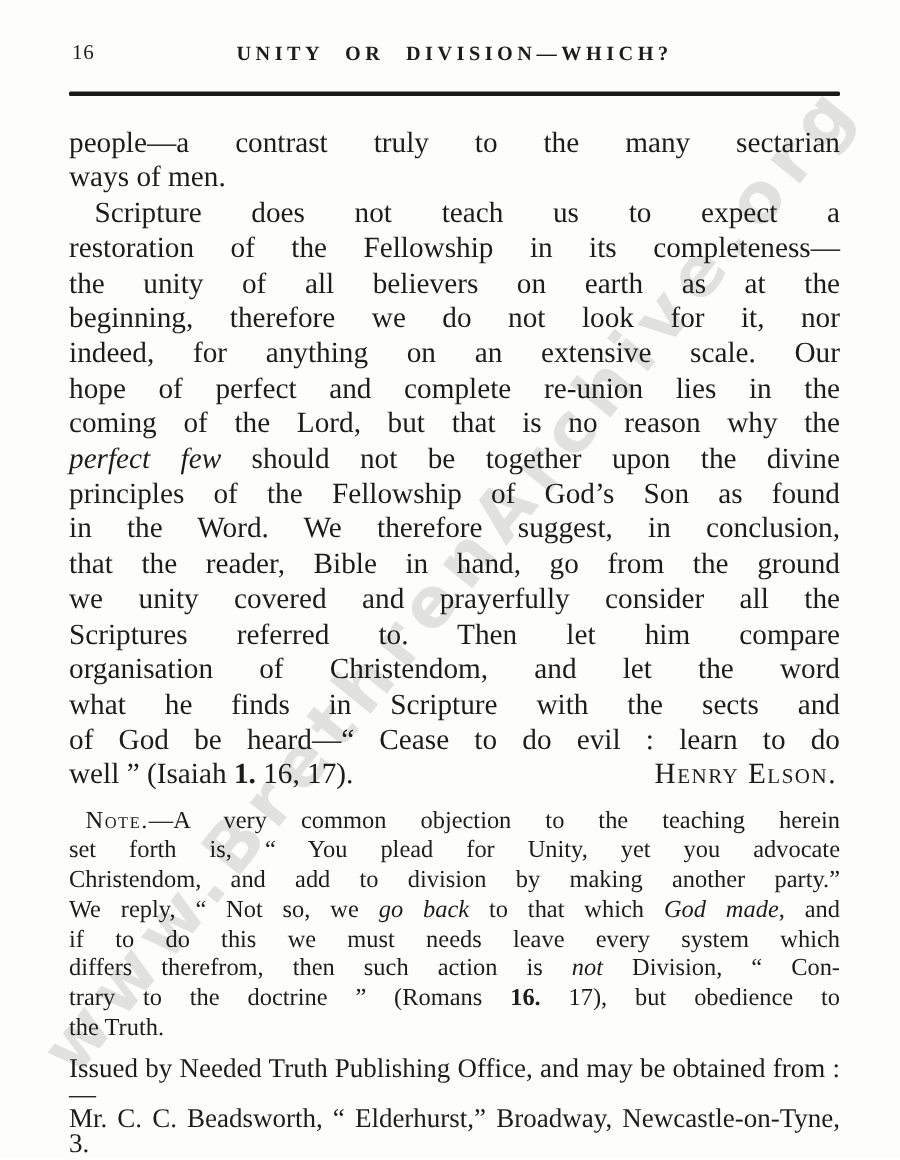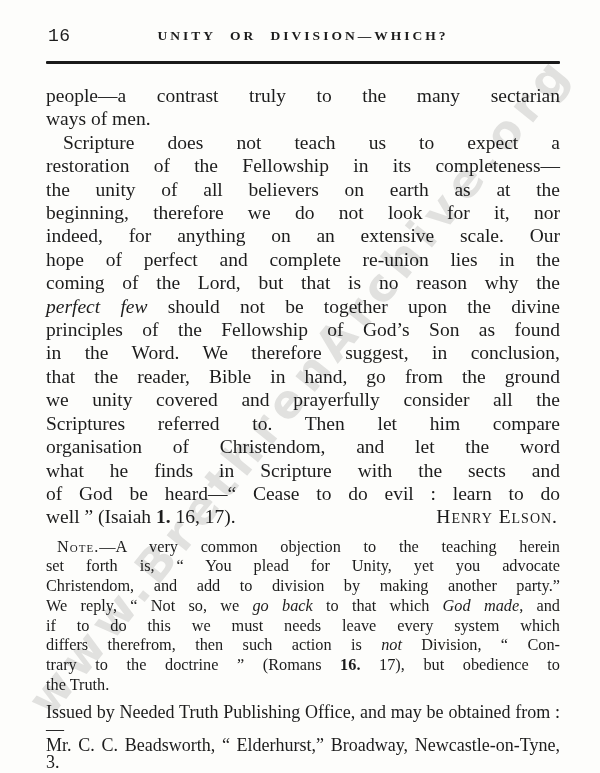--- a/index.html
+++ b/index.html
@@ -29,23 +29,22 @@
   }
   .content {
     position: relative;
     z-index: 1;
     padding: 26px 40px 0 46px;
   }
   .header { position: relative; height: 20px; line-height: 20px; }
   .page-num {
     position: absolute;
     left: 2px; top: 0;
-    font-size: 18px;
+    font-size: 14px;
     letter-spacing: 0.5px;
-    font-family: Liberation Mono, monospace;
   }
   .header-title {
     text-align: center;
     font-size: 13.5px;
     font-weight: 700;
     letter-spacing: 3px;
     word-spacing: 8px;
   }
   .rule {
     height: 3px;

